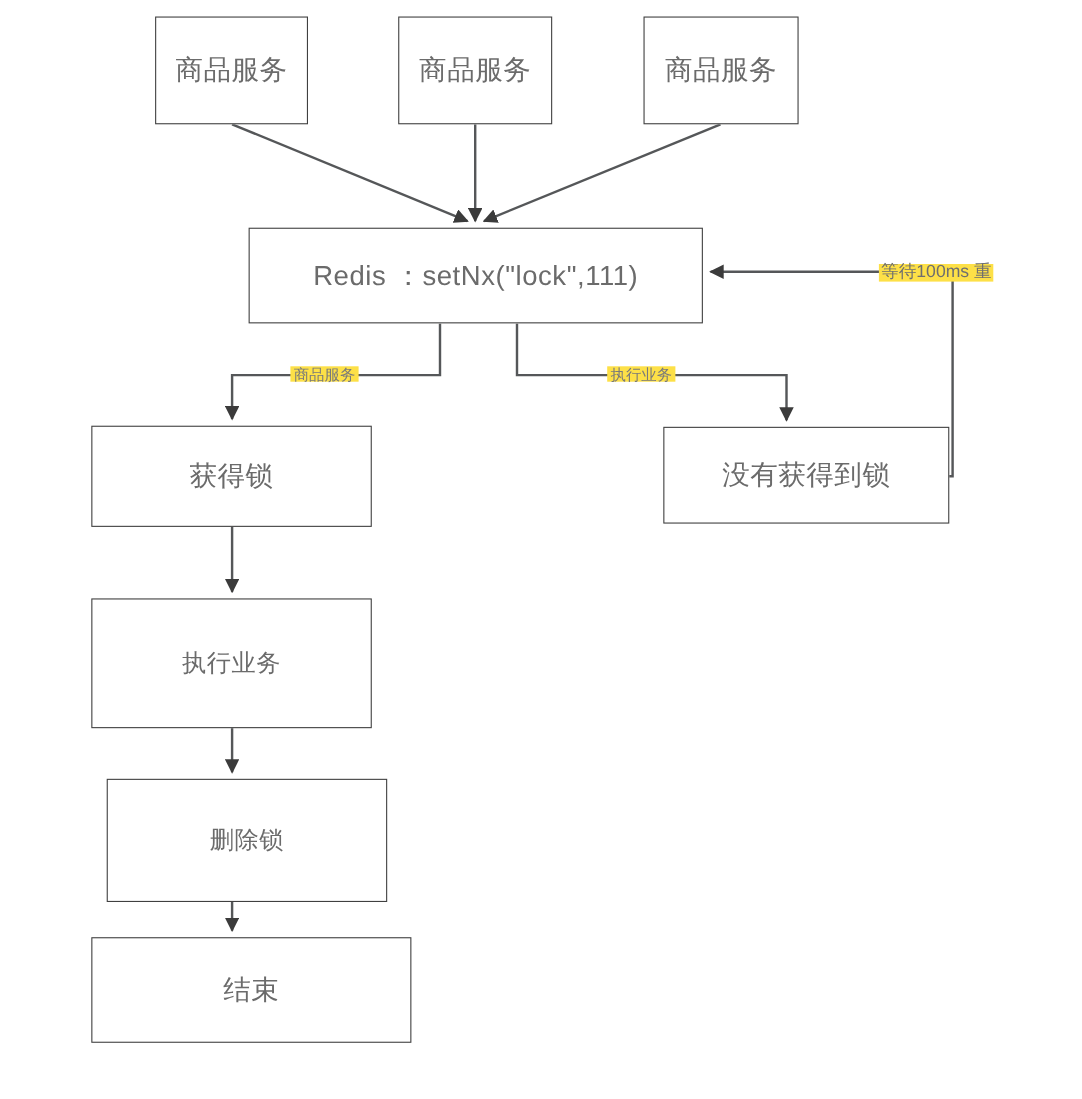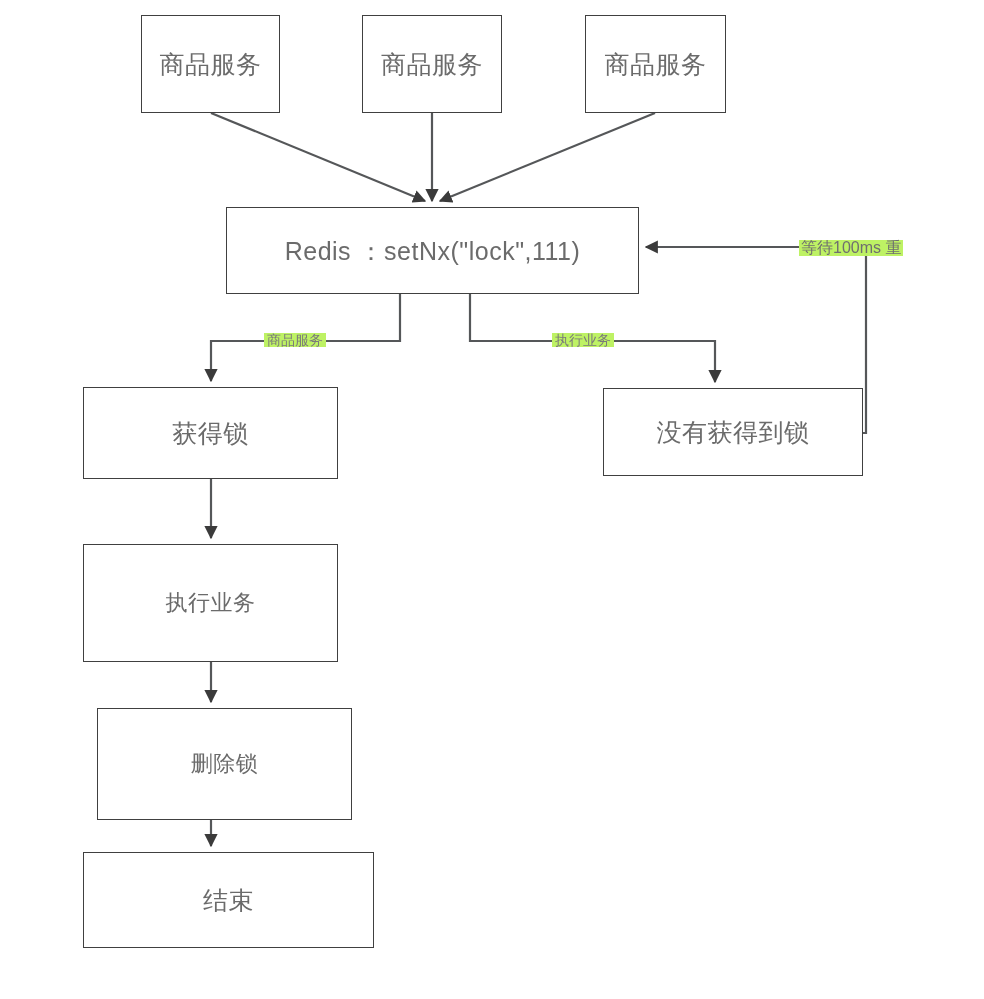--- a/index.html
+++ b/index.html
@@ -38,21 +38,21 @@
     line-height: 1.2;
     white-space: nowrap;
   }
   .node.small-text {
     font-size: 22px;
   }
   .edge-label {
     position: absolute;
     color: #7a7a7a;
     font-size: 14px;
-    background: #bef264;
+    background: #fde047;
     padding: 0 3px;
     white-space: nowrap;
     line-height: 1;
   }
   .edge-label.retry {
     font-size: 16px;
     color: #6f6f6f;
     padding: 0 2px;
   }
 </style>

